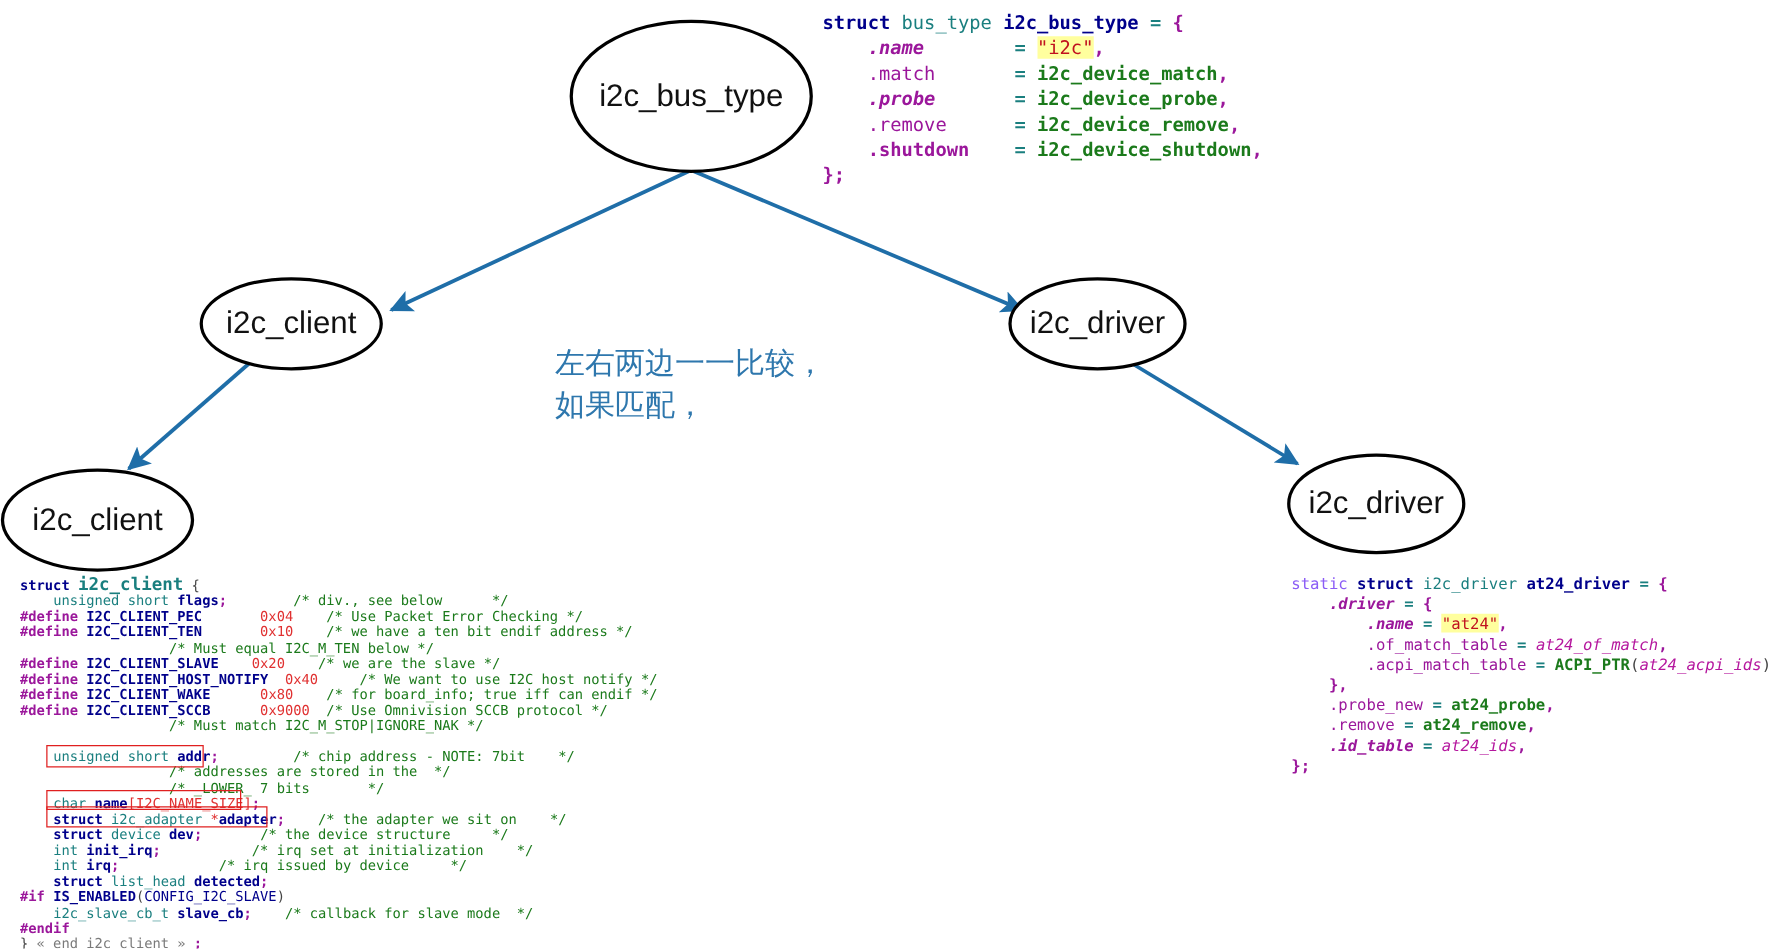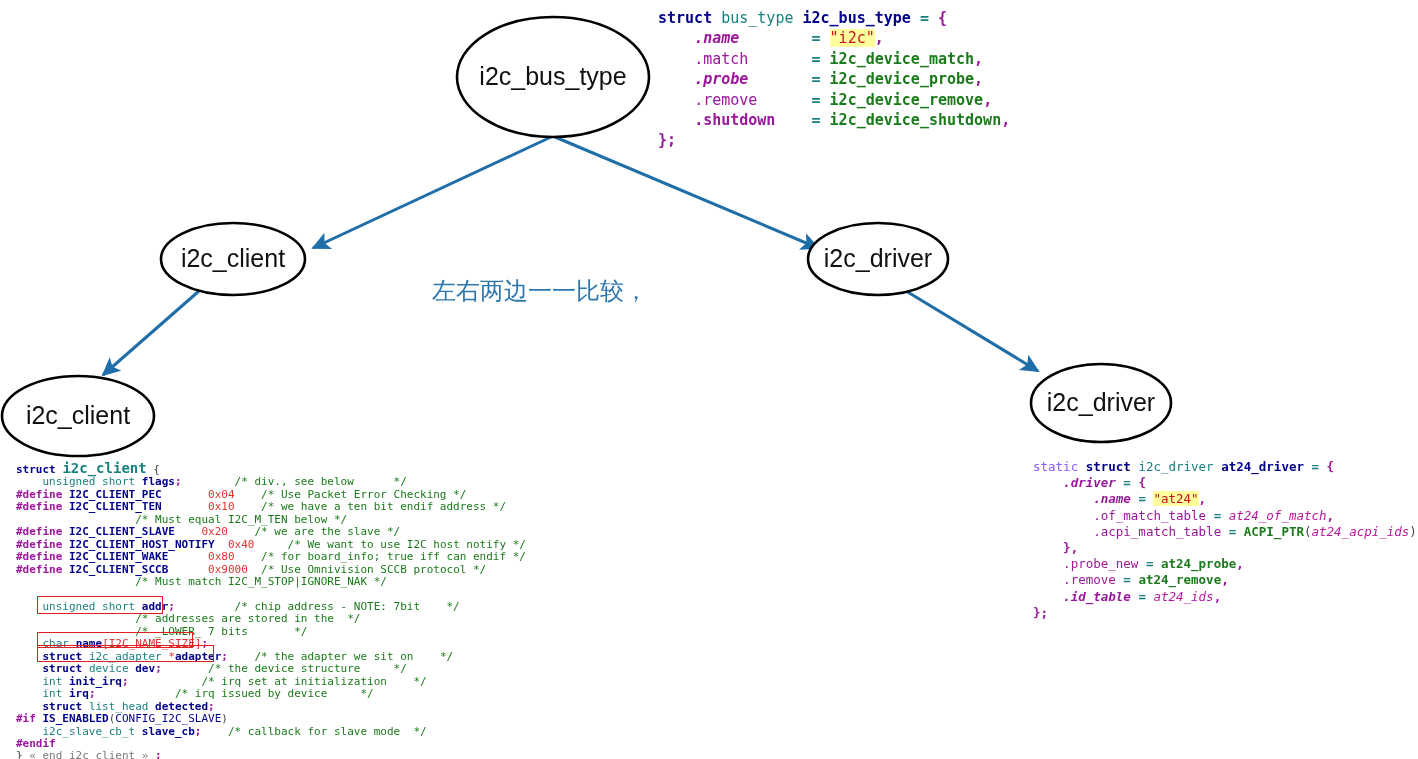--- a/index.html
+++ b/index.html
@@ -144,22 +144,23 @@
       <ellipse class="ellipse-shape" cx="78" cy="416" rx="76" ry="40"></ellipse>
       <text class="node-label" x="78" y="417">i2c_client</text>
     </g>
 
     <g>
       <ellipse class="ellipse-shape" cx="1101" cy="403" rx="70" ry="39"></ellipse>
       <text class="node-label" x="1101" y="404">i2c_driver</text>
     </g>
   </svg>
 
-  <div class="annotation" style="left:432px; top:274px;">
+  <div class="annotation" style="left:444px; top:274px;">
     <div>左右两边一一比较，</div>
+    <div>如果匹配，</div>
   </div>
 
   <div class="code" id="code-bus-type"><span class="t-kw">struct</span> <span class="t-type">bus_type</span> <span class="t-name">i2c_bus_type</span> <span class="t-op">=</span> <span class="t-brace">{</span>
     <span class="t-fieldi">.name</span>        <span class="t-op">=</span> <span class="t-str">"i2c"</span><span class="t-brace">,</span>
     <span class="t-field">.match</span>       <span class="t-op">=</span> <span class="t-val">i2c_device_match</span><span class="t-brace">,</span>
     <span class="t-fieldi">.probe</span>       <span class="t-op">=</span> <span class="t-val">i2c_device_probe</span><span class="t-brace">,</span>
     <span class="t-field">.remove</span>      <span class="t-op">=</span> <span class="t-val">i2c_device_remove</span><span class="t-brace">,</span>
     <span class="t-field" style="font-weight:bold">.shutdown</span>    <span class="t-op">=</span> <span class="t-val">i2c_device_shutdown</span><span class="t-brace">,</span>
 <span class="t-brace">};</span></div>
 

